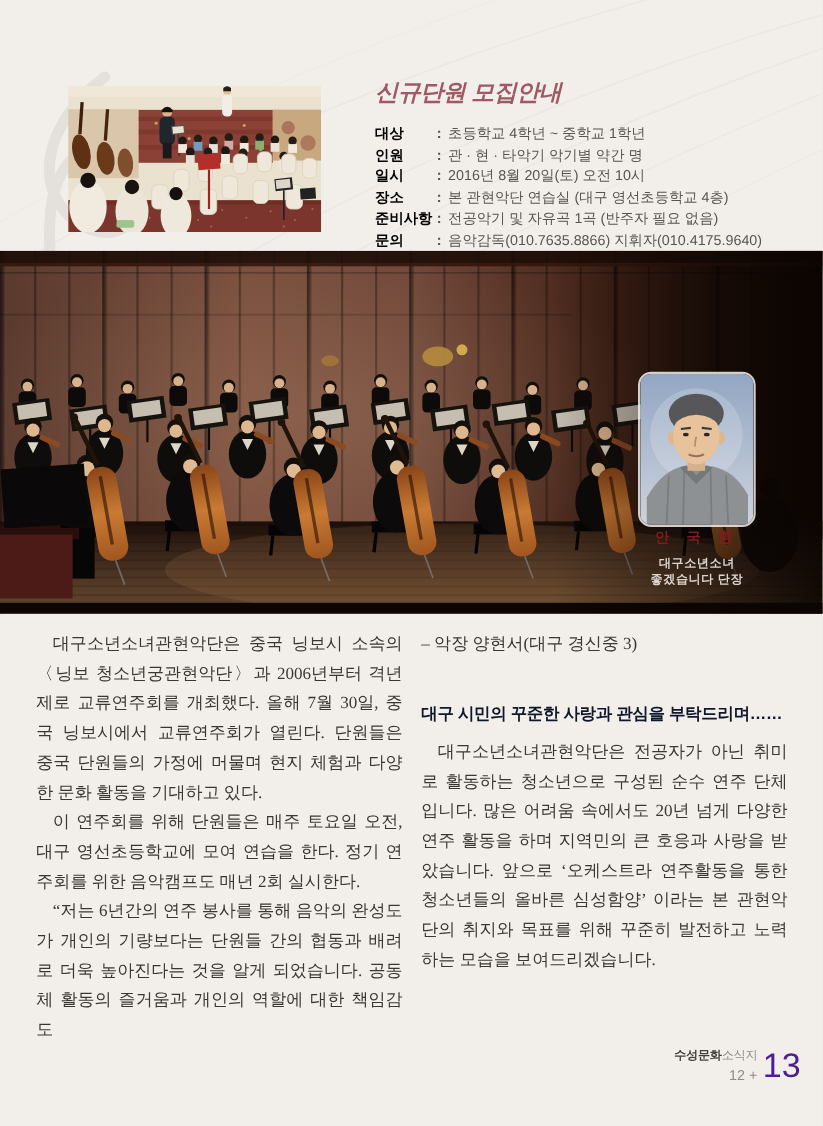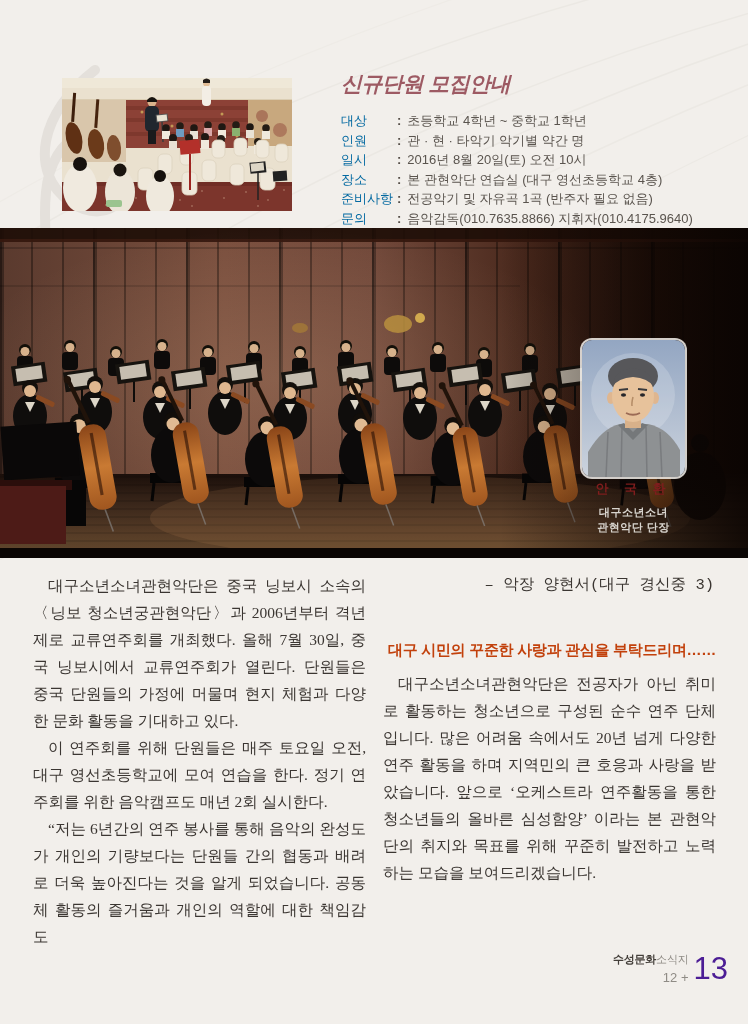--- a/index.html
+++ b/index.html
@@ -8,21 +8,21 @@
   .deco{position:absolute;left:0;top:0;z-index:0;pointer-events:none;}
 
   
   .rehearsal{position:absolute;left:62px;top:78px;width:230px;height:133px;z-index:2;}
   .rehearsal svg{display:block;}
 
   
   .recruit{position:absolute;left:341px;top:70px;width:390px;z-index:2;}
   .recruit h1{margin:0 0 13px 0;font-size:21px;font-weight:700;color:#9d5a63;letter-spacing:-0.5px;font-style:italic;}
   .r-row{display:flex;font-size:13px;line-height:19.5px;color:#5a544e;}
-  .r-lbl{display:inline-block;width:52px;font-weight:400;color:#0369a1;
+  .r-lbl{display:inline-block;width:52px;font-weight:700;color:#000000;
          text-align:justify;text-align-last:justify;text-justify:inter-character;flex:0 0 52px;}
   .r-colon{margin:0 6px 0 4px;font-weight:700;color:#554e48;}
   .r-val{white-space:nowrap;}
 
   
   .stage{position:absolute;left:0;top:228px;width:748px;height:330px;z-index:1;}
   .stage svg{display:block;}
 
   
   .portrait{position:absolute;left:582px;top:340px;width:103px;height:137px;z-index:3;
@@ -32,23 +32,23 @@
   .cap-org{font-size:11px;font-weight:700;color:#d8d4ce;line-height:15px;letter-spacing:0.5px;}
 
   
   .col{position:absolute;top:572px;width:333px;font-family:"Liberation Serif",serif;
        font-size:15.5px;line-height:27px;color:#3b3632;text-align:justify;z-index:2;}
   .col-left{left:33px;}
   .col-right{left:383px;}
   .col p{margin:0;}
   .col p.indent{text-indent:15px;}
   .col h3{margin:13px 0 7px 0;font-family:"Liberation Sans",sans-serif;
-          font-size:15px;font-weight:700;color:#c2410c;letter-spacing:-0.3px;text-align:right;}
+          font-size:15px;font-weight:700;color:#0f172a;letter-spacing:-0.3px;text-align:left;}
   .col-right h3{margin-top:37px;}
-  .attr{text-align:right;padding-right:2px;font-family:Liberation Mono, monospace;}
+  .attr{text-align:left;padding-right:2px;}
 
   
   .footer{position:absolute;right:20px;top:952px;z-index:2;display:flex;align-items:center;}
   .f-left{text-align:right;margin-right:5px;}
   .brand{font-size:11px;letter-spacing:-0.2px;}
   .b1{font-weight:700;color:#443f3a;}
   .b2{font-weight:400;color:#8f8b85;}
   .pnum-small{font-size:13px;color:#8f8b85;margin-top:3px;}
   .pnum-big{font-size:31px;color:#4c1d95;line-height:26px;}
 </style>
@@ -503,21 +503,21 @@
       <line x1="56" y1="49" x2="65" y2="50" stroke="#3a3a3c" stroke-width="2"></line>
       <ellipse cx="41.5" cy="55" rx="2.6" ry="1.7" fill="#26262a"></ellipse>
       <ellipse cx="60.5" cy="55" rx="2.6" ry="1.7" fill="#26262a"></ellipse>
       <path d="M51,57 Q49.5,63 50,66" stroke="rgba(130,85,50,0.5)" stroke-width="1.5" fill="none"></path>
       <path d="M44,73 Q51,76.5 58,73" stroke="#9c6b55" stroke-width="1.8" fill="none"></path>
     </svg>
   </div>
   <div class="caption">
     <div class="cap-name">안 국 환</div>
     <div class="cap-org">대구소년소녀</div>
-    <div class="cap-org">관현악단 단장</div>
+    <div class="cap-org">좋겠습니다 단장</div>
   </div>
 
   <div class="col col-left">
     <p class="indent">대구소년소녀관현악단은 중국 닝보시 소속의 〈닝보 청소년궁관현악단〉과 2006년부터 격년제로 교류연주회를 개최했다. 올해 7월 30일, 중국 닝보시에서 교류연주회가 열린다. 단원들은 중국 단원들의 가정에 머물며 현지 체험과 다양한 문화 활동을 기대하고 있다.</p>
     <p class="indent">이 연주회를 위해 단원들은 매주 토요일 오전, 대구 영선초등학교에 모여 연습을 한다. 정기 연주회를 위한 음악캠프도 매년 2회 실시한다.</p>
     <p class="indent">“저는 6년간의 연주 봉사를 통해 음악의 완성도가 개인의 기량보다는 단원들 간의 협동과 배려로 더욱 높아진다는 것을 알게 되었습니다. 공동체 활동의 즐거움과 개인의 역할에 대한 책임감도</p>
   </div>
   <div class="col col-right">
     <p class="attr">– 악장 양현서(대구 경신중 3)</p>
     <h3>대구 시민의 꾸준한 사랑과 관심을 부탁드리며……</h3>

